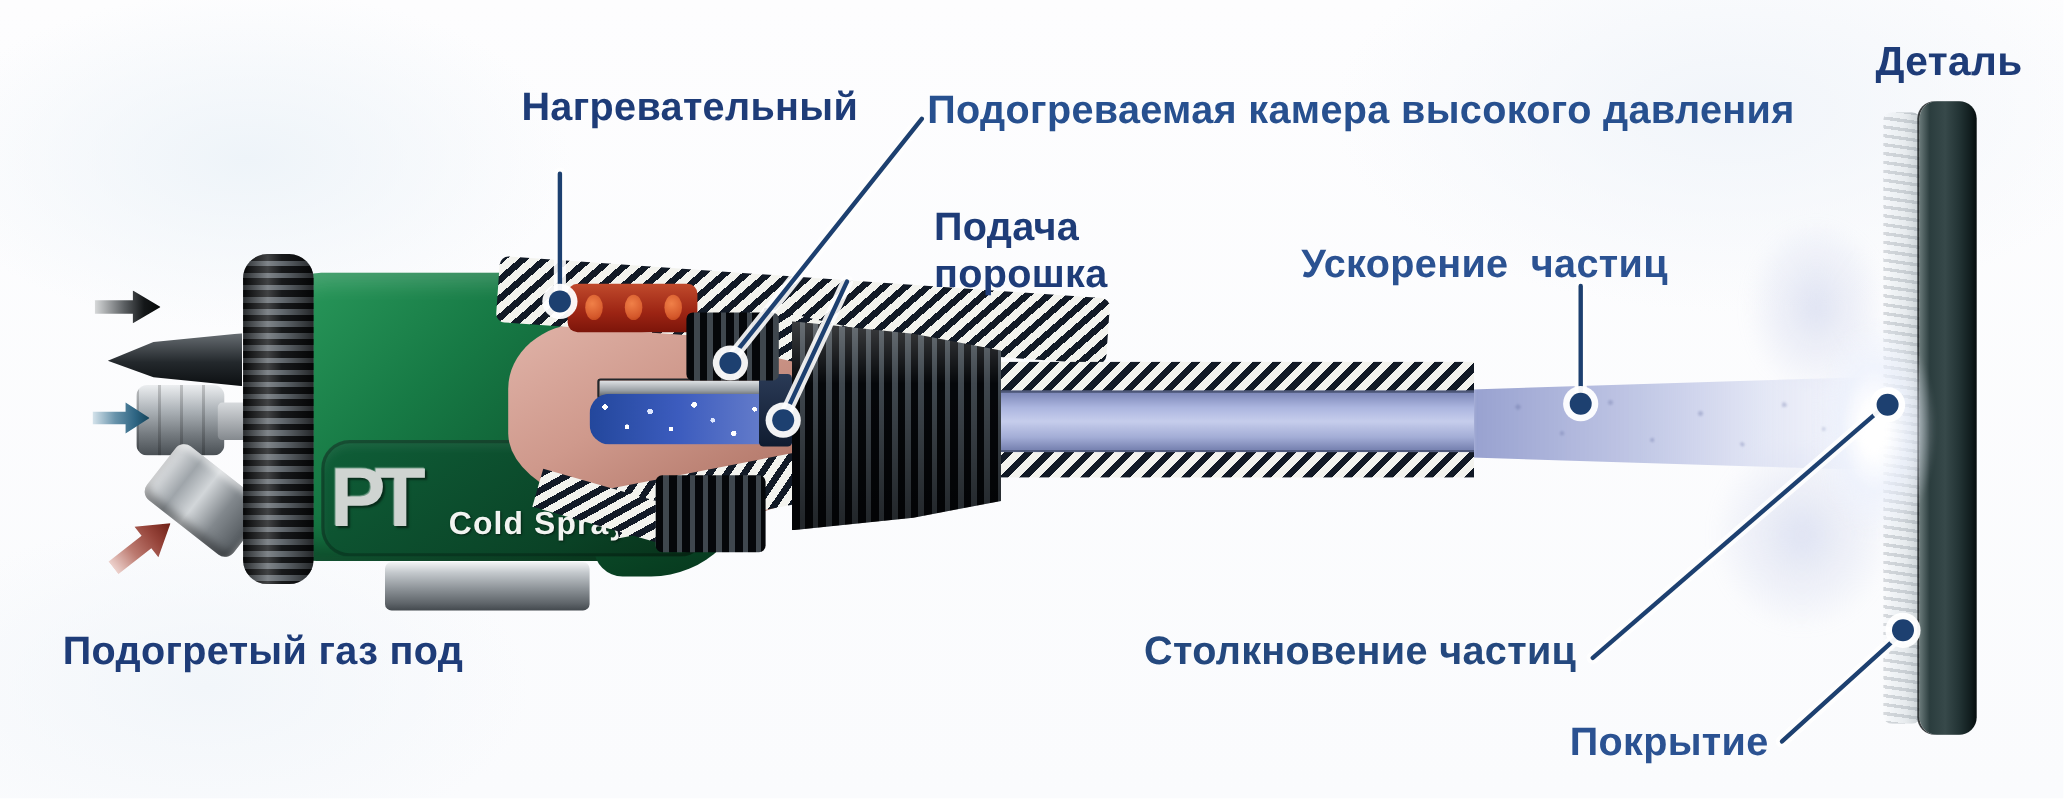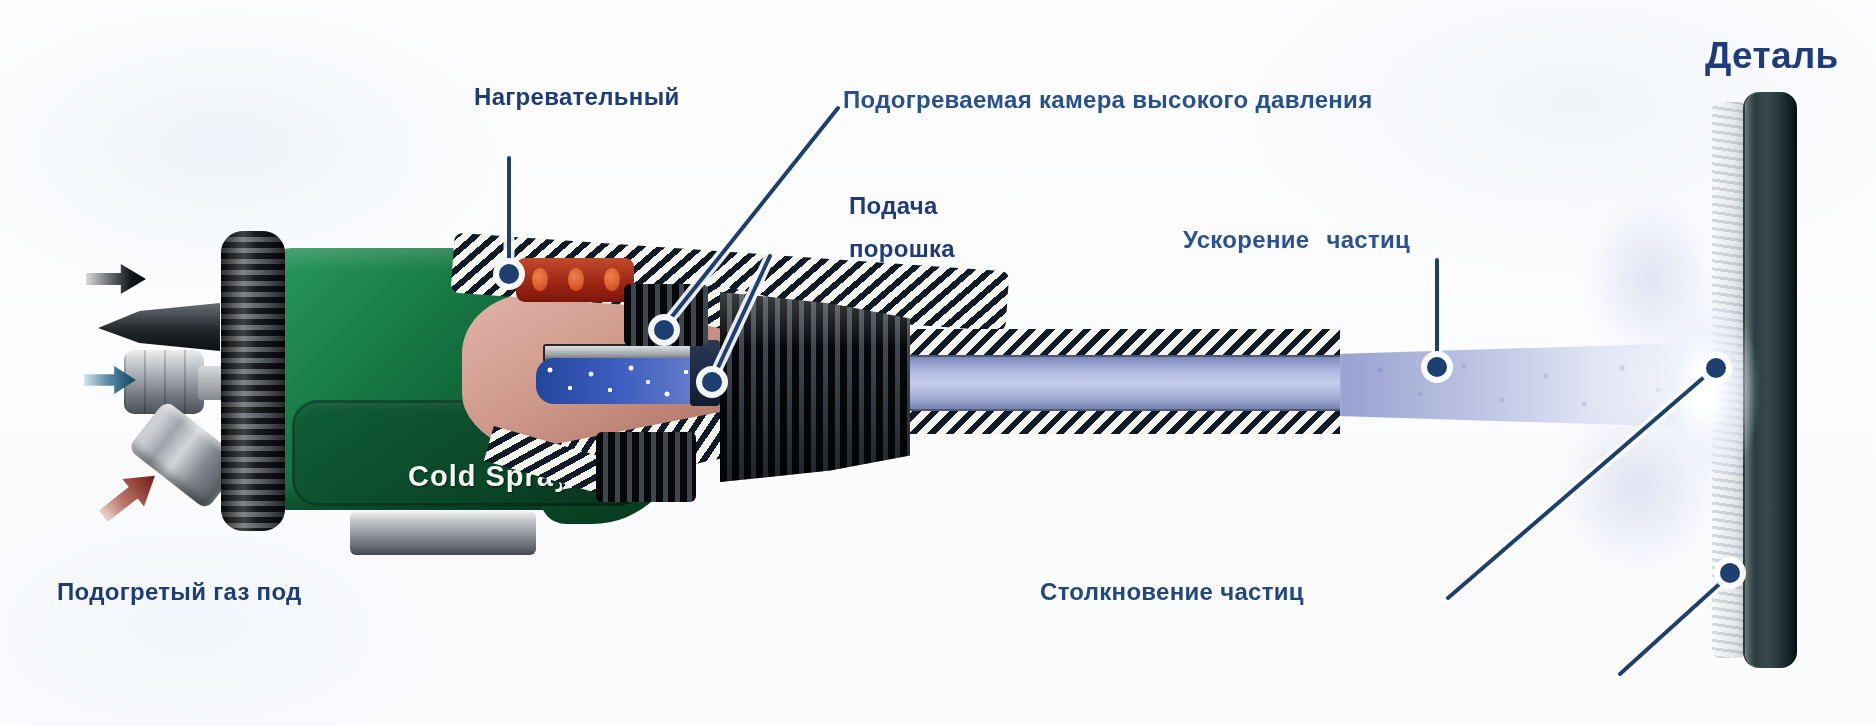--- a/index.html
+++ b/index.html
@@ -7,21 +7,21 @@
     position:relative;width:1876px;height:726px;overflow:hidden;
     font-family:"Liberation Sans",sans-serif;
     background:
       radial-gradient(ellipse 420px 220px at 12% 20%, #eef4f9 0%, rgba(238,244,249,0) 70%),
       radial-gradient(ellipse 520px 260px at 84% 14%, #f1f5fa 0%, rgba(241,245,250,0) 70%),
       radial-gradient(ellipse 420px 220px at 10% 86%, #f2f6fa 0%, rgba(242,246,250,0) 70%),
       linear-gradient(180deg,#fdfdfe,#fafbfd);
   }
   .abs{position:absolute;}
   
-  .lbl{position:absolute;font-weight:700;font-size:24px;line-height:43px;
+  .lbl{position:absolute;font-weight:700;font-size:36px;line-height:43px;
        color:#1e3c78;letter-spacing:.3px;white-space:nowrap;z-index:9;}
   #lbl-chamber{color:#27508f;}
   #lbl-acceleration{color:#2b5292;word-spacing:10px;}
   #lbl-collision{color:#24487e;}
   #lbl-coating{color:#2b5292;}
   #lbl-part{font-size:37px;}
   
   .hatch{background:repeating-linear-gradient(135deg,#121a26 0 6px,#f3f3ee 6px 13px);}
   .ribs{background:repeating-linear-gradient(90deg,#05070a 0 7px,#3f474e 7px 12px);}
   
@@ -153,20 +153,21 @@
 </style>
 </head>
 <body>
 
 <div class="stage">
 
   <div class="abs" id="green-main"></div>
   <div class="abs" id="green-top-ext"></div>
   <div class="abs" id="green-tail"></div>
   <div class="abs" id="green-panel"></div>
+  <div class="abs" id="logo-mark">PT</div>
   <div class="abs" id="brand-name">Cold Spray</div>
   <div class="abs" id="base"></div>
   <div class="abs" id="knurl"></div>
 
   <div class="abs" id="spike"></div>
   <div class="abs" id="nut"></div>
   <div class="abs" id="nut-stem"></div>
   <div class="abs" id="angled"></div>
   <div class="abs arrow" id="arrow-powder"></div>
   <div class="abs arrow" id="arrow-gas"></div>
@@ -248,14 +249,15 @@
   <div class="lbl" id="lbl-acceleration" style="left:1183px;top:218px">Ускорение частиц</div>
   <div class="lbl" style="left:849px;top:184px">
     <div>Подача</div>
     <div>порошка</div>
   </div>
   <div class="lbl" id="lbl-part" style="left:1705px;top:34px">Деталь</div>
   <div class="lbl" style="left:57px;top:570px">
     <div>Подогретый газ под</div>
   </div>
   <div class="lbl" id="lbl-collision" style="left:1040px;top:570px">Столкновение частиц</div>
+  <div class="lbl" id="lbl-coating" style="left:1427px;top:652px">Покрытие</div>
 
 </div>
 
 </body></html>

